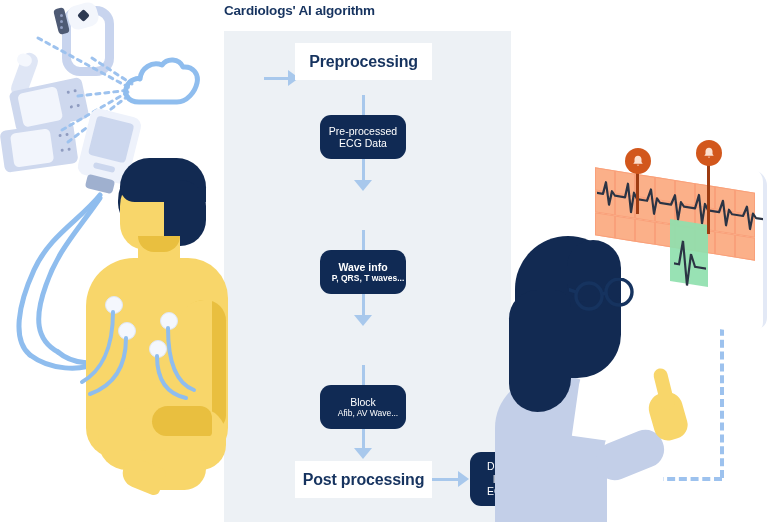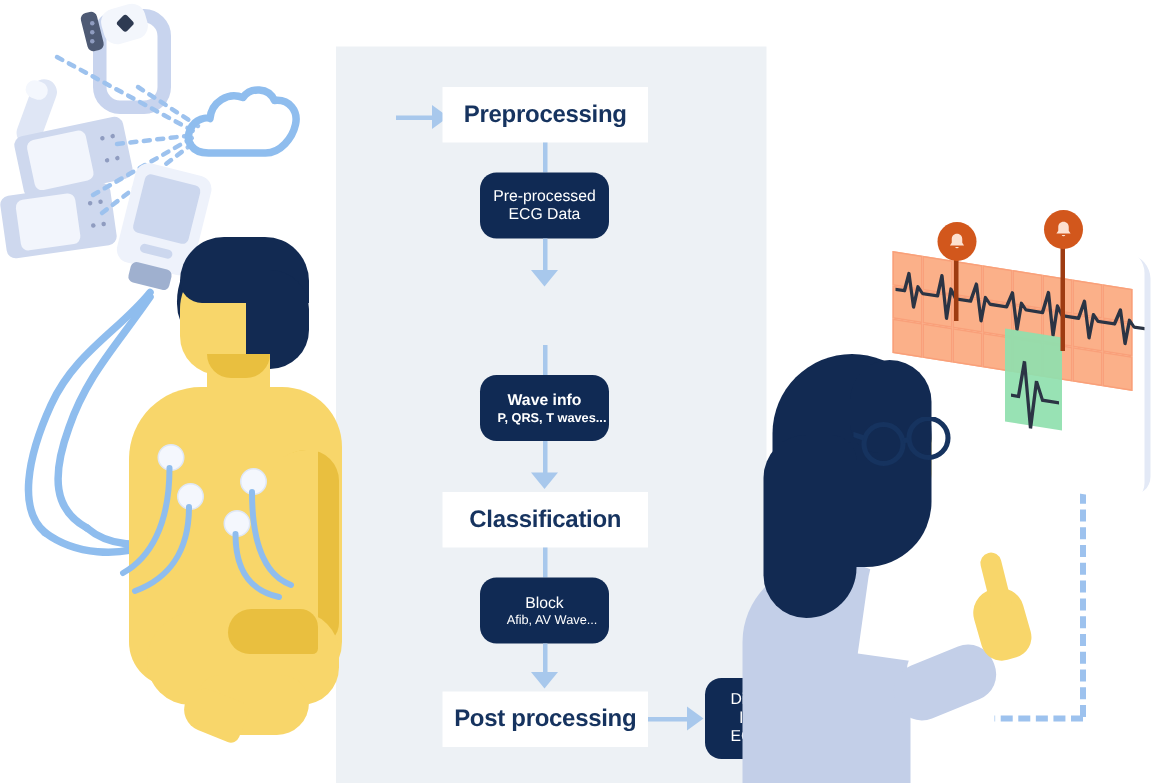--- a/index.html
+++ b/index.html
@@ -138,20 +138,21 @@
 
   .lbl { font-family: "Liberation Sans", sans-serif; }
 </style>
 </head>
 <body>
 
 <div id="stage">
 
   <div class="abs" id="algo-panel"></div>
 
+  <div class="abs lbl" id="algo-title">Cardiologs' AI algorithm</div>
 
   <div class="abs" style="left:0;top:0;width:226px;height:522px;">
 
     <div class="abs device" style="left:16px;top:52px;width:17px;height:46px;border-radius:9px;transform:rotate(20deg);"></div>
     <div class="abs" style="left:17px;top:54px;width:15px;height:12px;background:#f4f7fd;border-radius:8px;transform:rotate(20deg);"></div>
 
     <div class="abs" style="left:56px;top:2px;width:48px;height:60px;">
       <div class="abs" style="left:6px;top:4px;width:34px;height:52px;border:9px solid #c8d4ee;border-radius:18px;"></div>
       <div class="abs" style="left:12px;top:2px;width:30px;height:24px;background:#f3f6fc;border-radius:9px;transform:rotate(-16deg);"></div>
       <div class="abs" style="left:23px;top:9px;width:9px;height:9px;background:#2e3a52;border-radius:2px;transform:rotate(45deg);"></div>
@@ -246,21 +247,21 @@
           <path d="M108 38 C108 76 118 94 134 100"></path>
         </g>
       </svg>
     </div>
   </div>
 
 
   <div class="abs h-line" style="left:264px;top:77px;width:28px;"></div>
   <div class="abs arrow-right" style="left:288px;top:70px;"></div>
 
-  <div class="abs stage-box" style="top:58px;">
+  <div class="abs stage-box" style="top:43px;">
     <span>Preprocessing</span>
   </div>
 
   <div class="abs v-line" style="top:95px;height:20px;"></div>
 
   <div class="abs data-chip" style="left:320px;top:115px;width:86px;height:44px;">
     <div class="chip-main">Pre-processed</div>
     <div class="chip-main">ECG Data</div>
   </div>
 
@@ -271,23 +272,20 @@
   <div class="abs v-line" style="top:230px;height:20px;"></div>
 
   <div class="abs data-chip" style="left:320px;top:250px;width:86px;height:44px;font-weight:bold;">
     <div class="chip-main">Wave info</div>
     <div class="chip-sub">P, QRS, T waves...</div>
   </div>
 
   <div class="abs v-line" style="top:294px;height:22px;"></div>
   <div class="abs arrow-down" style="top:315px;"></div>
 
-  <div class="abs stage-box" style="top:328px;">
-    <span>Classification</span>
-  </div>
 
   <div class="abs v-line" style="top:365px;height:20px;"></div>
 
   <div class="abs data-chip" style="left:320px;top:385px;width:86px;height:44px;">
     <div class="chip-main">Block</div>
     <div class="chip-sub">Afib, AV Wave...</div>
   </div>
 
   <div class="abs v-line" style="top:429px;height:20px;"></div>
   <div class="abs arrow-down" style="top:448px;"></div>

